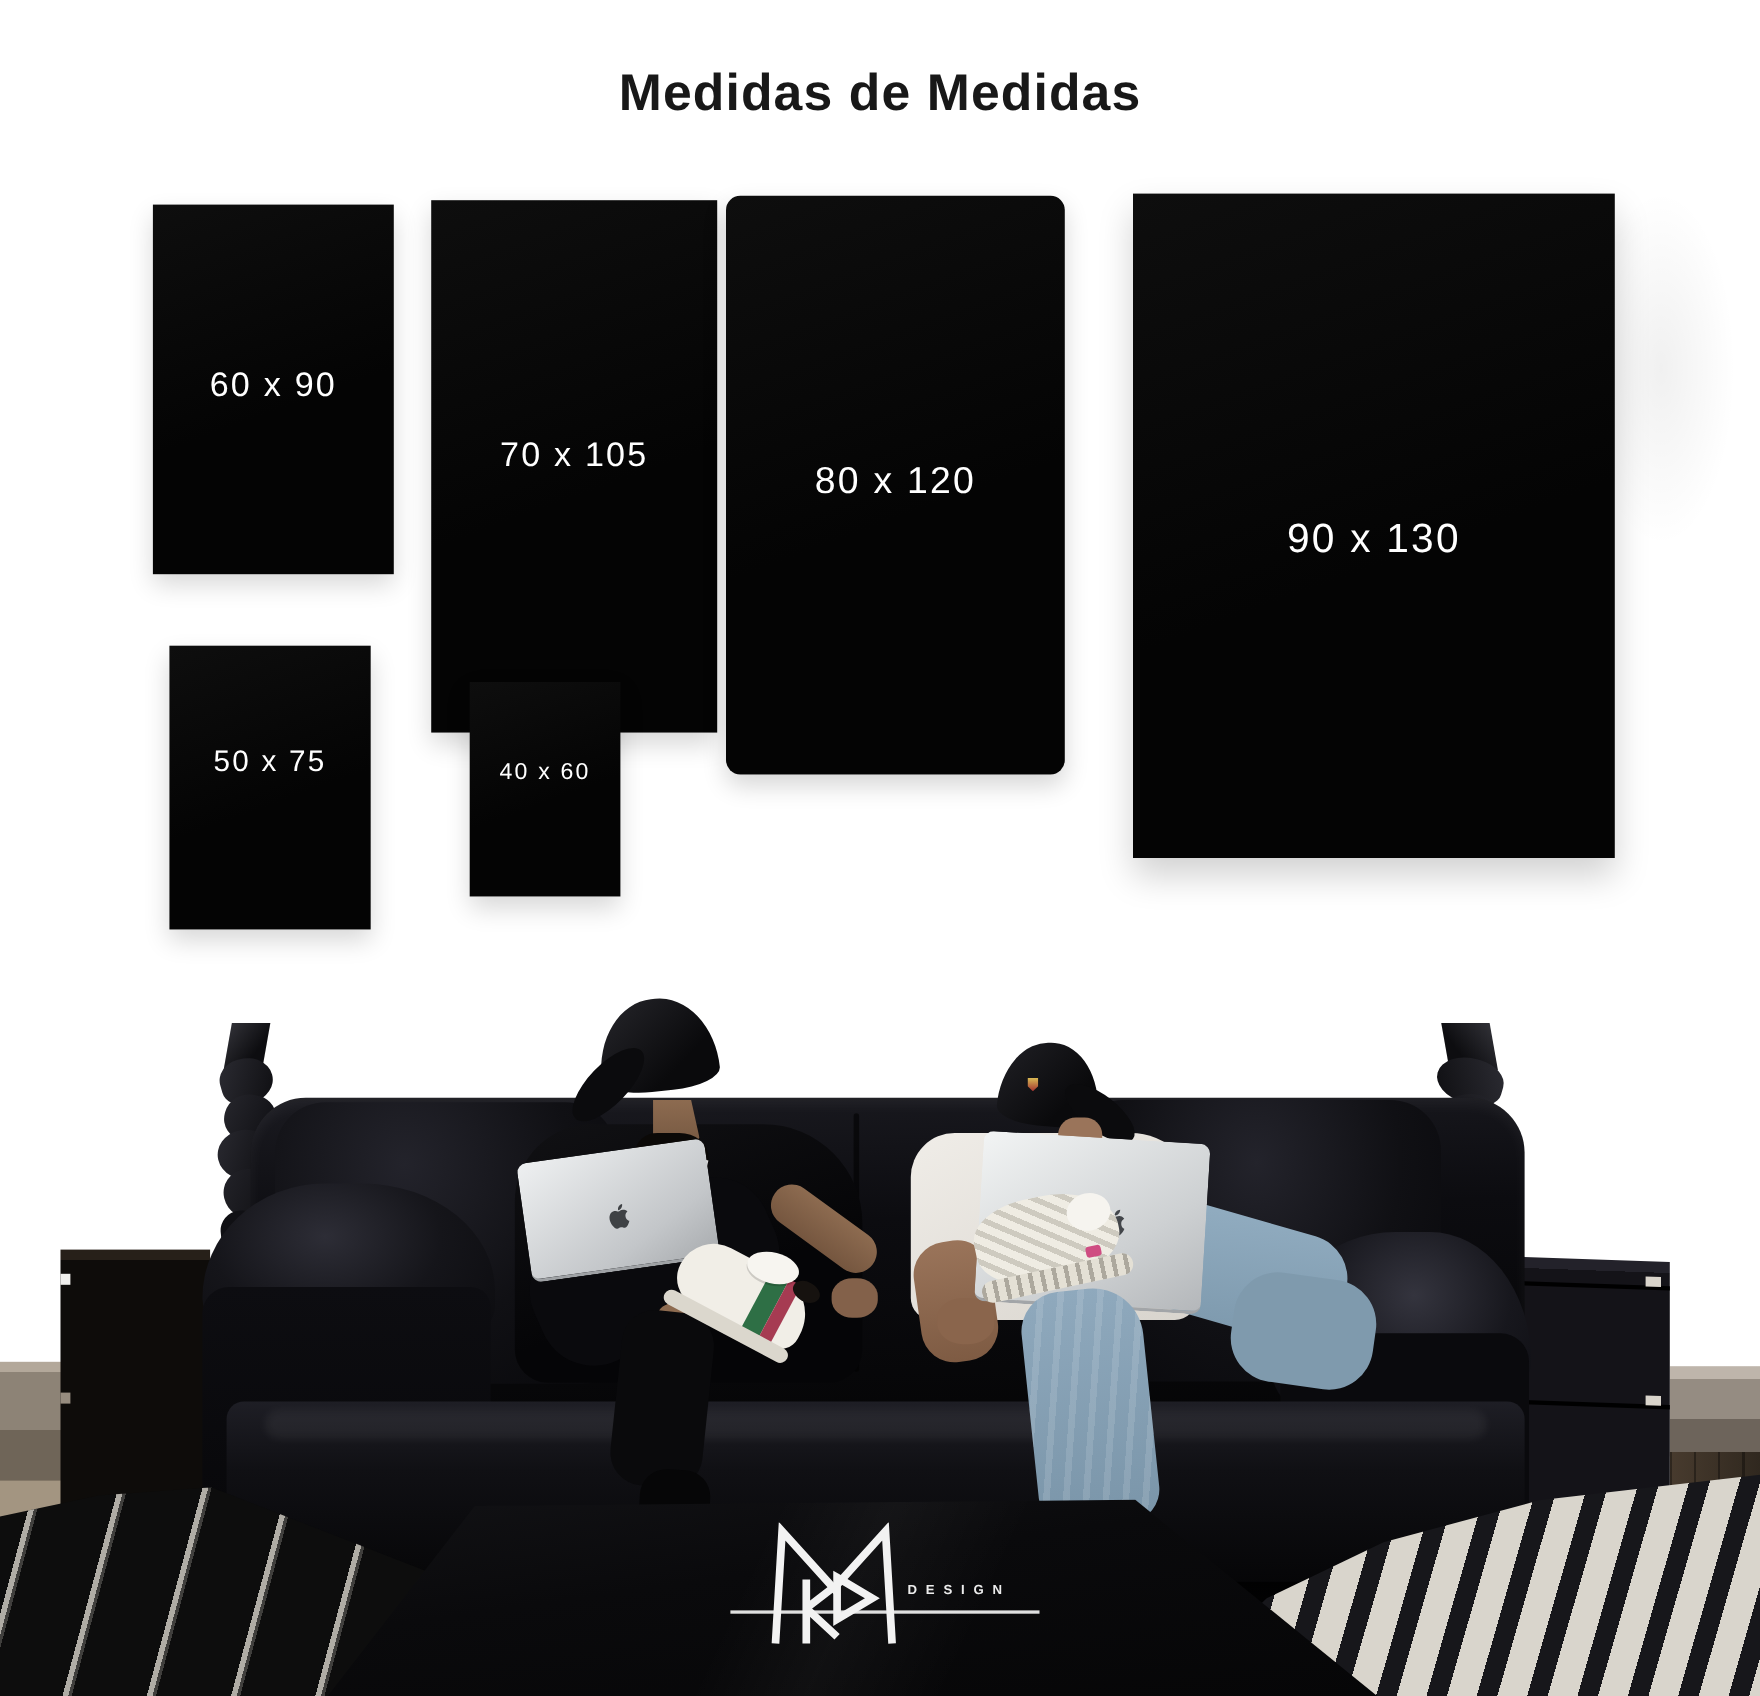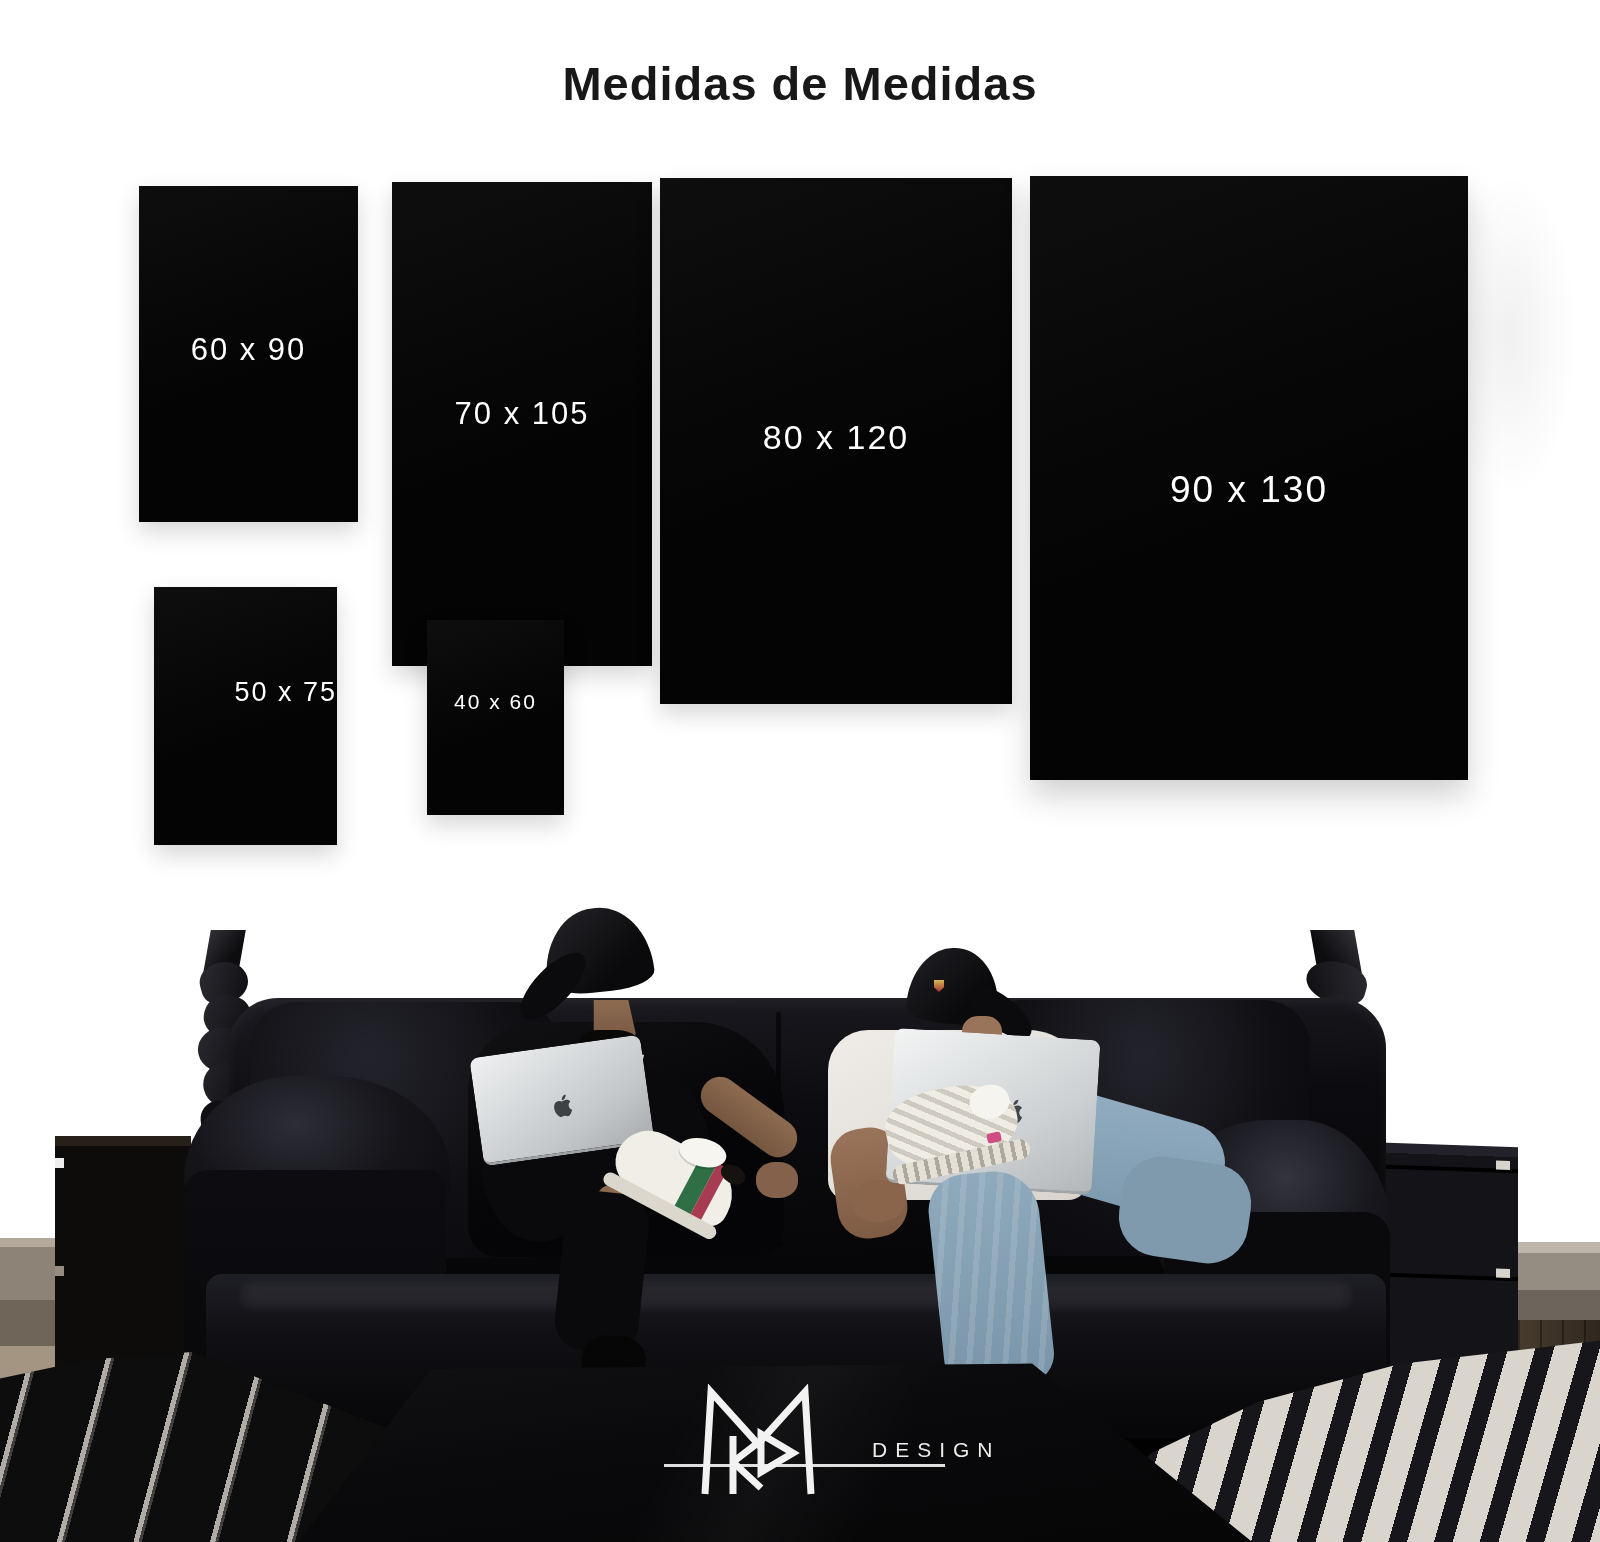--- a/index.html
+++ b/index.html
@@ -23,25 +23,25 @@
     z-index:2;
   }
   .poster span{
     color:var(--c-poster_text,#ffffff);
     font-weight:500;letter-spacing:2px;white-space:nowrap;
   }
   .p60{left:139px;top:186px;width:219px;height:336px;}
   .p60 span{font-size:31px;transform:translateY(-4px);}
   .p70{left:392px;top:182px;width:260px;height:484px;}
   .p70 span{font-size:31px;transform:translateY(-10px);}
-  .p80{left:660px;top:178px;width:352px;height:526px;}
+  .p80{left:660px;top:178px;width:308px;height:526px;border-radius:13px;}
   .p80 span{font-size:34px;transform:translateY(-4px);}
   .p90{left:1030px;top:176px;width:438px;height:604px;box-shadow:0 16px 30px rgba(0,0,0,.18);}
   .p90 span{font-size:37px;transform:translateY(-8px);margin-top:40px;}
-  .p50{left:154px;top:587px;width:183px;height:258px;justify-content:flex-end;}
+  .p50{left:154px;top:587px;width:183px;height:258px;}
   .p50 span{font-size:27px;transform:translateY(-24px);}
   .p40{left:427px;top:620px;width:137px;height:195px;}
   .p40 span{font-size:21px;transform:translateY(-16px);}
   .wall-shade{position:absolute;left:1420px;top:120px;width:180px;height:430px;
     background:radial-gradient(closest-side,rgba(0,0,0,.06),transparent 75%);z-index:1;}
   
   .abs{position:absolute;}
   .lb{left:0;top:1238px;width:58px;height:112px;z-index:1;
       background:linear-gradient(180deg,#b3a89a 0 8%,#8d8376 8% 55%,#6f6558 55% 100%);}
   .lf{left:0;top:1346px;width:58px;height:196px;z-index:1;background:#a39581;}
@@ -212,22 +212,22 @@
       clip-path:polygon(8% 100%,24% 58%,42% 34%,66% 16%,100% 5%,100% 100%);
       background:repeating-linear-gradient(106deg,#d9d5cc 0 26px,#17171b 26px 44px);}
   .table{left:290px;top:1358px;width:970px;height:184px;z-index:10;
       clip-path:polygon(14.6% 6%,76.5% 3%,99.2% 100%,0.8% 100%);
       background:linear-gradient(172deg,#121215 0%,#0a0a0c 40%,#060607 100%);}
   .table:after{content:"";position:absolute;inset:0;
       background:linear-gradient(115deg,transparent 40%,rgba(255,255,255,.035) 50%,transparent 62%);}
   .logo-rule{left:664px;top:1464px;width:281px;height:3px;z-index:11;
       background:rgba(235,235,235,.95);}
   .monogram{left:694px;top:1384px;width:128px;height:112px;z-index:12;}
-  .brand-text{left:872px;top:1438px;z-index:12;font-size:21px;letter-spacing:8px;
-      color:var(--c-logo,#ececec);font-weight:400;}
+  .brand-text{left:825px;top:1438px;z-index:12;font-size:12px;letter-spacing:8px;
+      color:var(--c-logo,#ececec);font-weight:700;}
 </style>
 </head>
 <body>
 
 <div id="stage">
 
   <div class="title">Medidas de Medidas</div>
   <div class="abs wall-shade"></div>
 
   <div class="poster p60">

